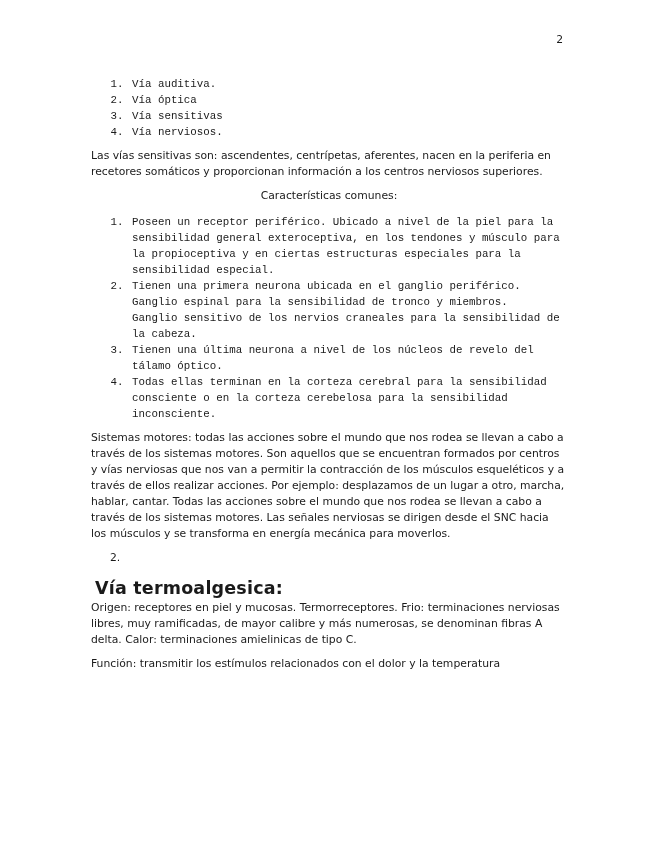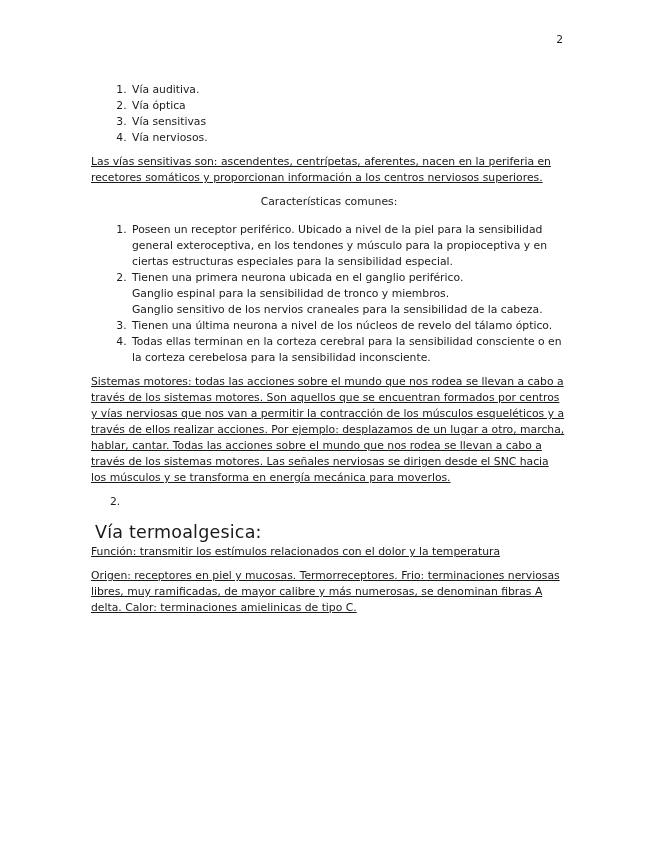--- a/index.html
+++ b/index.html
@@ -19,42 +19,42 @@
     position: absolute;
     top: 32px;
     right: 92px;
   }
   .content {
     padding: 70px 88px 0 91px;
   }
   ol.num-list {
     list-style: decimal;
     list-style-position: outside;
-    margin: 12px 0 8px 0;
+    margin: 6px 0 8px 0;
     padding-left: 39px;
+    font-family: Liberation Mono, monospace;
   }
   ol.num-list li {
     padding-left: 2px;
     white-space: pre-line;
   }
   p.para {
     margin: 0 0 8px 0;
-    text-decoration: underline;
   }
   .center-italic {
     text-align: center;
     margin: 2px 0 10px 0;
   }
   .section-item {
     display: flex;
     margin: 0 0 10px 19px;
   }
   .section-item .num { width: 20px; }
   h1.big-heading {
-    font-weight: 400;
+    font-weight: 700;
     font-size: 17.5px;
     line-height: 24px;
     letter-spacing: 0.2px;
     margin: 6px 0 0 4px;
   }
   .function-line {
     margin: 0 0 9px 0;
   }
 </style>
 </head>
@@ -89,18 +89,18 @@
     <p class="para">Sistemas motores: todas las acciones sobre el mundo que nos rodea se llevan a cabo a través de los sistemas motores. Son aquellos que se encuentran formados por centros y vías nerviosas que nos van a permitir la contracción de los músculos esqueléticos y a través de ellos realizar acciones. Por ejemplo: desplazamos de un lugar a otro, marcha, hablar, cantar. Todas las acciones sobre el mundo que nos rodea se llevan a cabo a través de los sistemas motores. Las señales nerviosas se dirigen desde el SNC hacia los músculos y se transforma en energía mecánica para moverlos.</p>
 
 
 
     <div class="section-item">
       <span class="num">2.</span>
     </div>
 
     <h1 class="big-heading">Vía termoalgesica:</h1>
 
+    <p class="para">Origen: receptores en piel y mucosas. Termorreceptores. Frio: terminaciones nerviosas libres, muy ramificadas, de mayor calibre y más numerosas, se denominan fibras A delta. Calor: terminaciones amielinicas de tipo C.</p>
+
     <p class="para function-line">Función: transmitir los estímulos relacionados con el dolor y la temperatura</p>
-
-    <p class="para">Origen: receptores en piel y mucosas. Termorreceptores. Frio: terminaciones nerviosas libres, muy ramificadas, de mayor calibre y más numerosas, se denominan fibras A delta. Calor: terminaciones amielinicas de tipo C.</p>
 
   </div>
 </div>
 
 </body></html>

